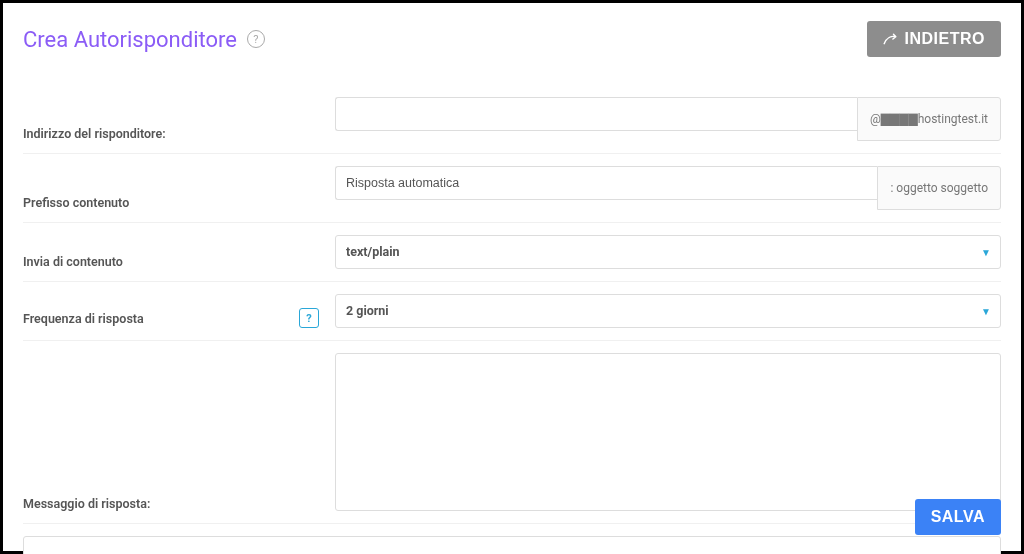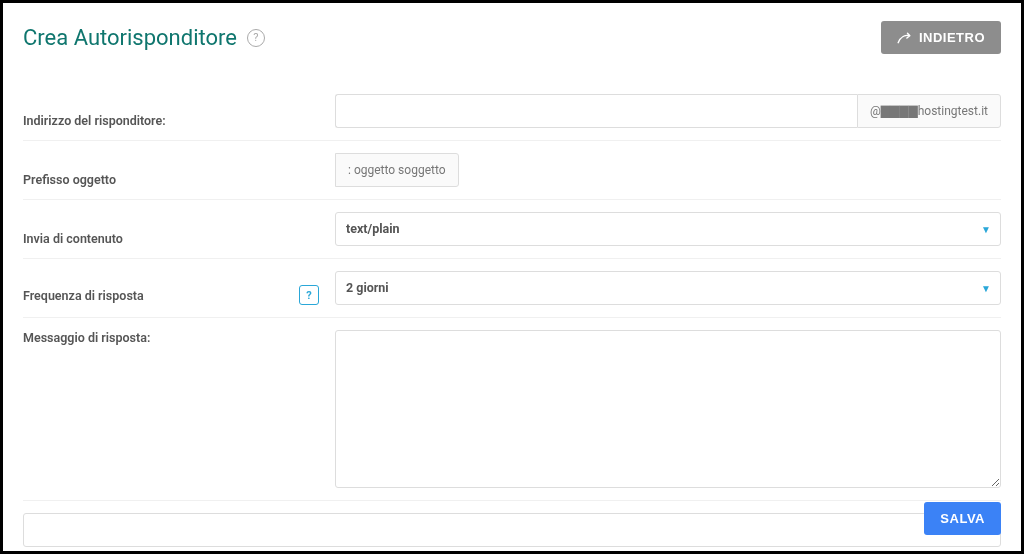--- a/index.html
+++ b/index.html
@@ -23,37 +23,37 @@
     margin-bottom: 28px;
   }
   .title-group {
     display: flex;
     align-items: center;
     gap: 10px;
   }
   h1 {
     font-size: 22px;
     font-weight: 400;
-    color: #0f766e;
+    color: #8b5cf6;
   }
   .help-circle {
     width: 18px; height: 18px;
     border: 1.5px solid #aaa;
     border-radius: 50%;
     color: #aaa;
     font-size: 11px;
     display: flex;
     align-items: center;
     justify-content: center;
   }
   .btn {
     border: none;
     border-radius: 3px;
     padding: 9px 16px;
-    font-size: 13px;
+    font-size: 16px;
     font-weight: 700;
     letter-spacing: 0.5px;
     cursor: pointer;
     display: inline-flex;
     align-items: center;
     gap: 8px;
   }
   .btn-grey { background: #8d8d8d; color: #fff; }
   .btn-green { background: #3b82f6; color: #fff; }
   .row {
@@ -103,21 +103,21 @@
     border-left: 1px solid #ddd;
     background: #fafafa;
     padding: 0 12px;
     font-size: 12px;
     color: #777;
     display: flex;
     align-items: center;
     border-top-right-radius: 3px;
     border-bottom-right-radius: 3px;
     white-space: nowrap;
-    height: 34px;
+    height: 44px;
   }
   .select-wrap {
     position: relative;
     width: 100%;
   }
   .select-wrap .input { padding-right: 28px; font-weight: bold; }
   .caret {
     position: absolute;
     right: 10px;
     top: 50%;
@@ -143,21 +143,21 @@
     border: 1px solid #ccc;
     border-radius: 2px;
     margin-right: 10px;
     flex-shrink: 0;
   }
   .footer {
     position: absolute;
     bottom: 16px;
     right: 20px;
   }
-  .row-textarea { align-items: flex-start; }
+  .row-textarea { align-items: flex-end; }
   svg { display: block; }
 </style>
 </head>
 <body>
 
 <div class="window">
 
   <div class="header">
     <div class="title-group">
       <h1>Crea Autorisponditore</h1>
@@ -180,24 +180,25 @@
     <div class="field-col">
       <div class="input-addon">
         <input class="input" type="text" value="" style="">
         <span class="addon">@▇▇▇▇hostingtest.it</span>
       </div>
     </div>
   </div>
 
   <div class="row">
     <div class="label-col">
-      <span class="label">Prefisso oggetto</span>
+      <span class="label">Prefisso contenuto</span>
     </div>
     <div class="field-col">
       <div class="input-addon">
+        <input class="input" type="text" value="Risposta automatica" style="">
         <span class="addon">: oggetto soggetto</span>
       </div>
     </div>
   </div>
 
   <div class="row">
     <div class="label-col">
       <span class="label">Invia di contenuto</span>
     </div>
     <div class="field-col">

